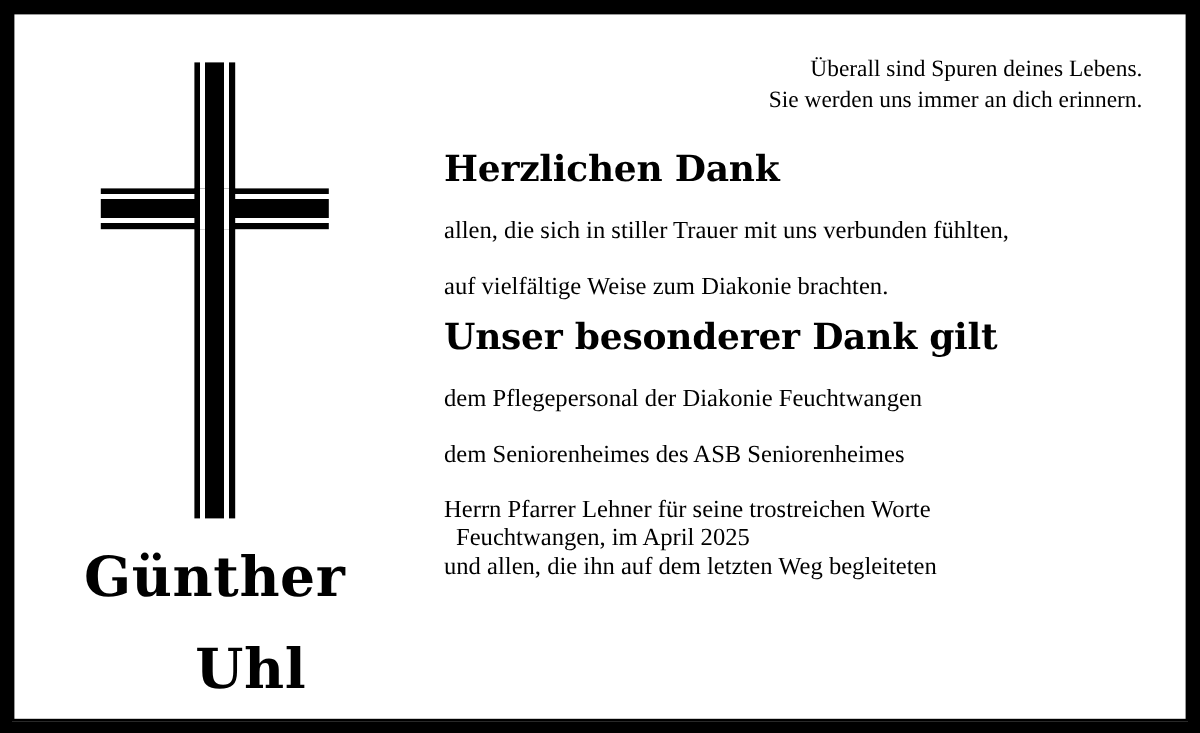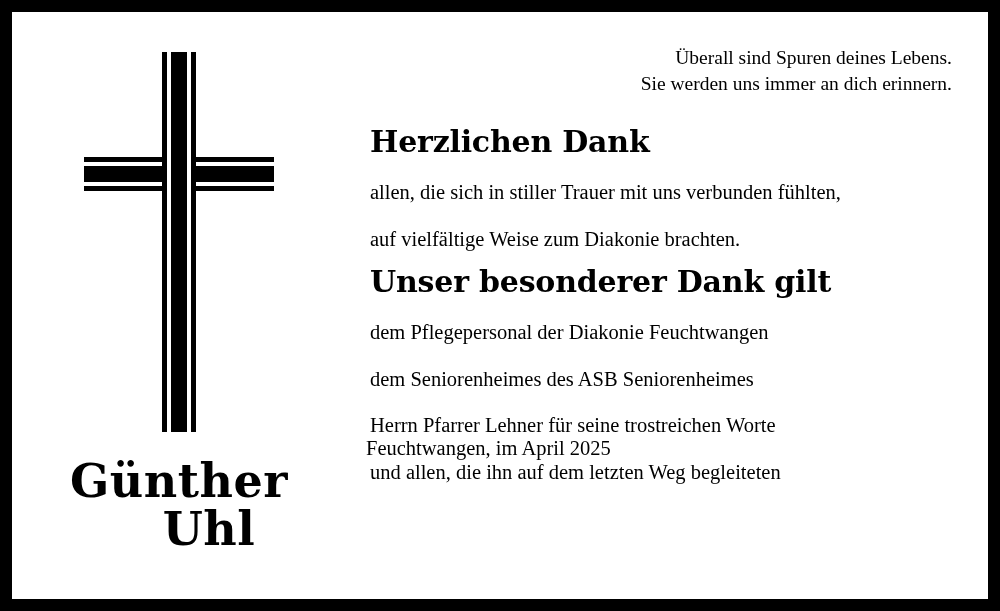--- a/index.html
+++ b/index.html
@@ -111,20 +111,21 @@
   .deceased-name .first {
     display: block;
     font-size: 46px;
     letter-spacing: 0.5px;
   }
   .deceased-name .last {
     display: block;
     font-size: 46px;
     letter-spacing: 0.5px;
     padding-left: 60px;
+    margin-top: 28px;
   }
 
   
   .right-col {
     position: absolute;
     left: 330px;
     top: 0;
     width: 646px;
     height: 472px;
   }
@@ -157,21 +158,21 @@
     line-height: 1.30;
     font-family: "Liberation Serif", serif;
   }
   .block p span { display: block; white-space: nowrap; margin-top: 20px; }
 
   #thanks-block { top: 112px; }
   #special-block { top: 252px; }
 
   .place-date {
     position: absolute;
-    left: 24px;
+    left: 38px;
     top: 425px;
     font-size: 20.5px;
     font-family: "Liberation Serif", serif;
   }
 
   .signature {
     position: absolute;
     right: 36px;
     top: 475px;
     text-align: right;

